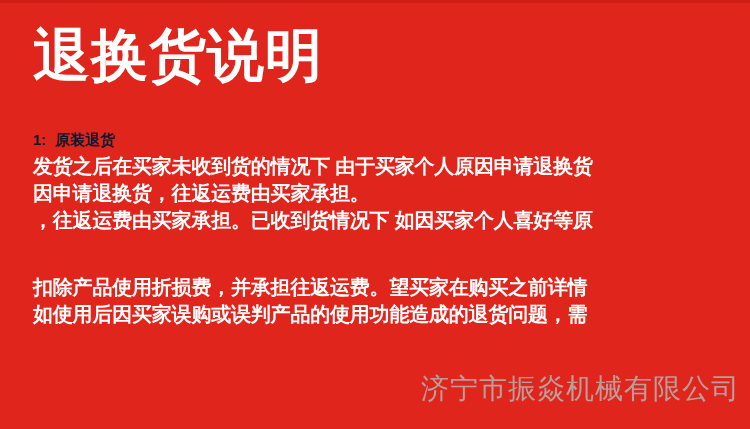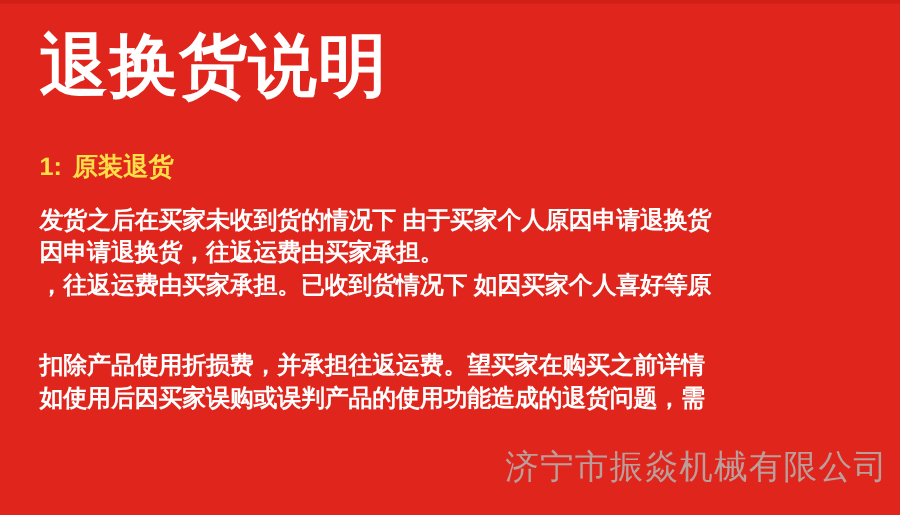--- a/index.html
+++ b/index.html
@@ -41,34 +41,34 @@
     white-space: nowrap;
   }
   .section {
     position: absolute;
     left: 33px;
     width: 690px;
   }
   #section-1 { top: 126px; }
   #section-2 { top: 274px; }
   .section-heading {
-    font-size: 21px;
+    font-size: 15px;
     line-height: 27px;
     font-weight: bold;
-    color: #fde047;
+    color: #0f172a;
     white-space: nowrap;
   }
   .section-heading .num {
     letter-spacing: 0px;
   }
   .section-heading .heading-text {
     margin-left: 9px;
   }
   .section-body {
-    margin-top: 18px;
+    margin-top: 0;
   }
   .body-line {
     font-size: 20px;
     line-height: 27px;
     font-weight: bold;
     color: #ffffff;
     white-space: nowrap;
     letter-spacing: -0.2px;
   }
   .watermark {

